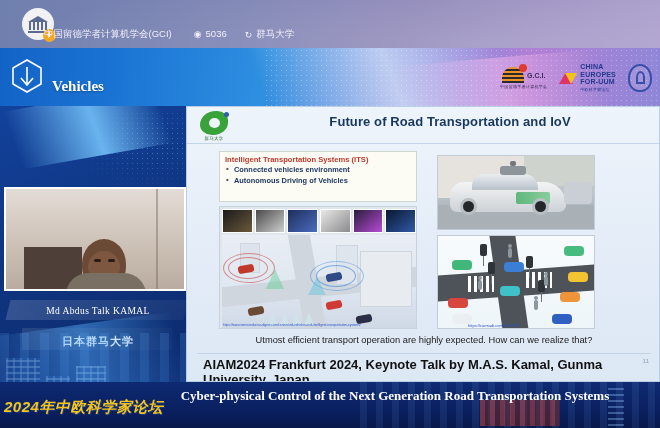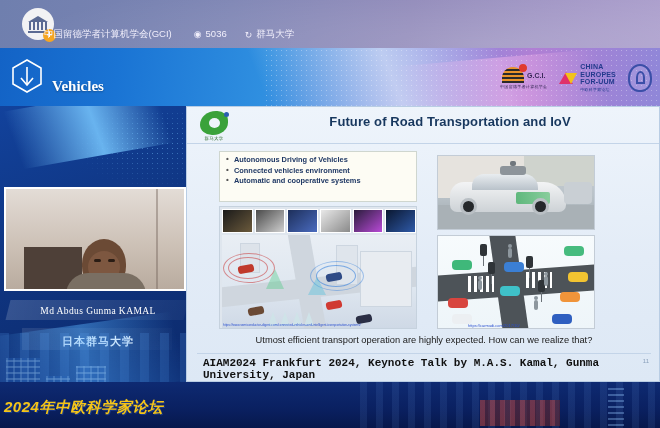--- a/index.html
+++ b/index.html
@@ -341,21 +341,21 @@
     text-decoration: underline;
   }
 
   .slide-caption {
     position: absolute; left: 16px; top: 228px; width: 442px;
     text-align: center; color: #1a1a1a; font-size: 9.3px;
   }
   .slide-footer-rule { position:absolute; left:10px; top:246px; width:454px; height:1px; background:#c3d4e8; }
   .slide-footer {
     position: absolute; left: 16px; top: 250px; width: 400px;
-    color: #111; font-size: 11px; font-weight: bold; font-family: Liberation Mono, monospace;
+    color: #111; font-size: 13px; font-weight: bold; font-family: Liberation Sans, sans-serif;
   }
   .slide-pageno {
     position: absolute; right: 10px; top: 251px; color: #8aa0bb; font-size: 6px;
   }
 
   
   .bottom-banner {
     position: absolute; left: 0; top: 382px; width: 660px; height: 46px;
     background: linear-gradient(180deg,#0e2a72 0%,#0a2060 60%,#07184c 100%);
     overflow: hidden;
@@ -466,21 +466,21 @@
         <div class="face">
           <div class="eye l"></div>
           <div class="eye r"></div>
           <div class="mouth"></div>
         </div>
       </div>
       <div class="shoulder"></div>
     </div>
 
     <div class="speaker-name-bg"></div>
-    <div class="speaker-name">Md Abdus Gunma KAMAL</div>
+    <div class="speaker-name">Md Abdus Talk KAMAL</div>
     <div class="speaker-affil-bg"></div>
     <div class="speaker-affil">日本群马大学</div>
 
     <div class="left-swoosh"></div>
     <div class="left-city">
       <div class="b1"></div>
       <div class="b2"></div>
       <div class="b3"></div>
     </div>
   </div>
@@ -489,24 +489,24 @@
     <div class="uni-logo">
       <div class="leaf">
         <div class="dot"></div>
       </div>
       <div class="cn">群马大学</div>
     </div>
     <div class="slide-title">Future of Road Transportation and IoV</div>
     <div class="slide-top-rule"></div>
 
     <div class="its-box">
+      <div class="its-head">Intelligent Transportation Systems (ITS)</div>
       <ul>
+        <li>Connected vehicles environment</li>
         <li>Autonomous Driving of Vehicles</li>
-        <li>Connected vehicles environment</li>
-        <li>Automatic  and cooperative systems</li>
       </ul>
     </div>
 
     <div class="img-left">
       <div class="thumbstrip">
         <div class="t1"></div>
         <div class="t2"></div>
         <div class="t3"></div>
         <div class="t4"></div>
         <div class="t5"></div>
@@ -581,18 +581,19 @@
     <div class="slide-caption">Utmost efficient transport operation are highly expected. How can we realize that?</div>
     <div class="slide-footer-rule"></div>
     <div class="slide-footer">AIAM2024 Frankfurt 2024, Keynote Talk by M.A.S. Kamal, Gunma University, Japan</div>
     <div class="slide-pageno">11</div>
   </div>
 
   <div class="bottom-banner">
     <div class="skyline"></div>
     <div class="redbuild"></div>
     <div class="tower"></div>
+    <div class="banner-title">Cyber-physical Control of the Next Generation Road Transportation Systems</div>
     <div class="forum-badge">
       <span class="cn">2024年中欧科学家论坛</span>
     </div>
   </div>
 
 </div>
 
 </body></html>

